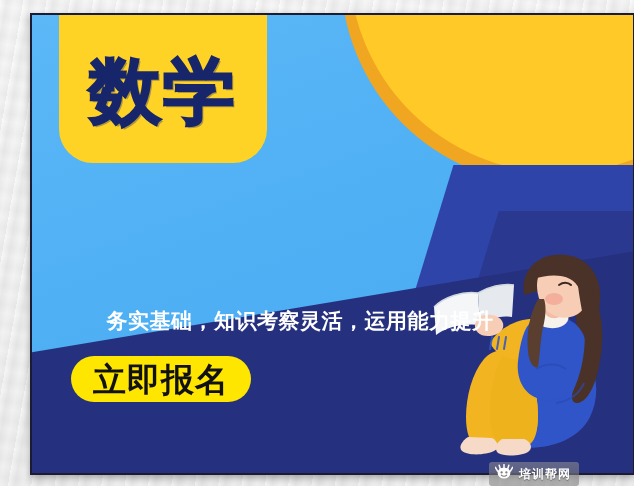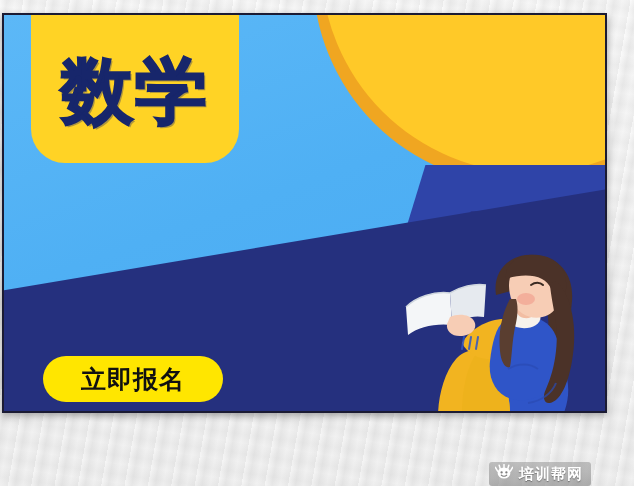--- a/index.html
+++ b/index.html
@@ -21,24 +21,24 @@
     inset: 0;
     background:
       repeating-linear-gradient(100deg, rgba(255,255,255,0.55) 0px, rgba(228,228,228,0.55) 7px, rgba(246,246,246,0.55) 15px, rgba(232,232,232,0.55) 23px),
       repeating-linear-gradient(8deg, rgba(255,255,255,0.45) 0px, rgba(225,225,225,0.45) 9px, rgba(250,250,250,0.45) 19px),
       linear-gradient(180deg, #f2f2f2 0%, #e6e6e6 48%, #dcdcdc 100%);
   }
 
   
   #poster {
     position: absolute;
-    left: 2px;
+    left: 30px;
     top: 13px;
     width: 605px;
-    height: 400px;
+    height: 462px;
     overflow: hidden;
     background: #55b3f5;
     border: 2px solid #1b1b33;
     box-sizing: border-box;
     box-shadow: 0 3px 7px rgba(0,0,0,0.30);
   }
   #poster-bg {
     position: absolute;
     inset: 0;
     background: linear-gradient(160deg, #5cb8f7 0%, #4fb0f4 45%, #49a9f2 100%);
@@ -174,21 +174,21 @@
     background: #ffe600;
     border-radius: 23px;
     display: flex;
     align-items: center;
     justify-content: center;
     cursor: pointer;
   }
   #cta-button .cta-label {
     font-family: "DejaVu Sans", sans-serif;
     font-weight: 700;
-    font-size: 25px;
+    font-size: 33px;
     line-height: 1;
     color: #111111;
     letter-spacing: 1px;
     white-space: nowrap;
   }
 
   
   #illustration {
     position: absolute;
     left: 396px;
@@ -205,21 +205,21 @@
     height: 24px;
     padding: 0 8px 0 6px;
     display: flex;
     align-items: center;
     gap: 6px;
     background: linear-gradient(180deg, rgba(150,150,150,0.55), rgba(120,120,120,0.55));
     border-radius: 3px;
   }
   #watermark .wm-text {
     font-family: Liberation Sans, sans-serif;
-    font-size: 15px;
+    font-size: 12px;
     font-weight: 700;
     color: #ffffff;
     letter-spacing: 1px;
     white-space: nowrap;
     text-shadow: 0 1px 1px rgba(0,0,0,0.35);
   }
 </style>
 </head>
 <body>
 
@@ -292,20 +292,21 @@
         <path d="M128 152 C142 150 152 142 156 132"></path>
       </g>
     </svg>
   </div>
 
   <div id="subject-badge">
     <span class="label">数学</span>
   </div>
 
 
+  <div id="subtitle">务实基础，知识考察灵活，运用能力提升</div>
 
   <div id="cta-button">
     <span class="cta-label">立即报名</span>
   </div>
 
 </div>
 
 <div id="watermark">
   <span>
     <svg width="18" height="16" viewBox="0 0 18 16" xmlns="http://www.w3.org/2000/svg">

